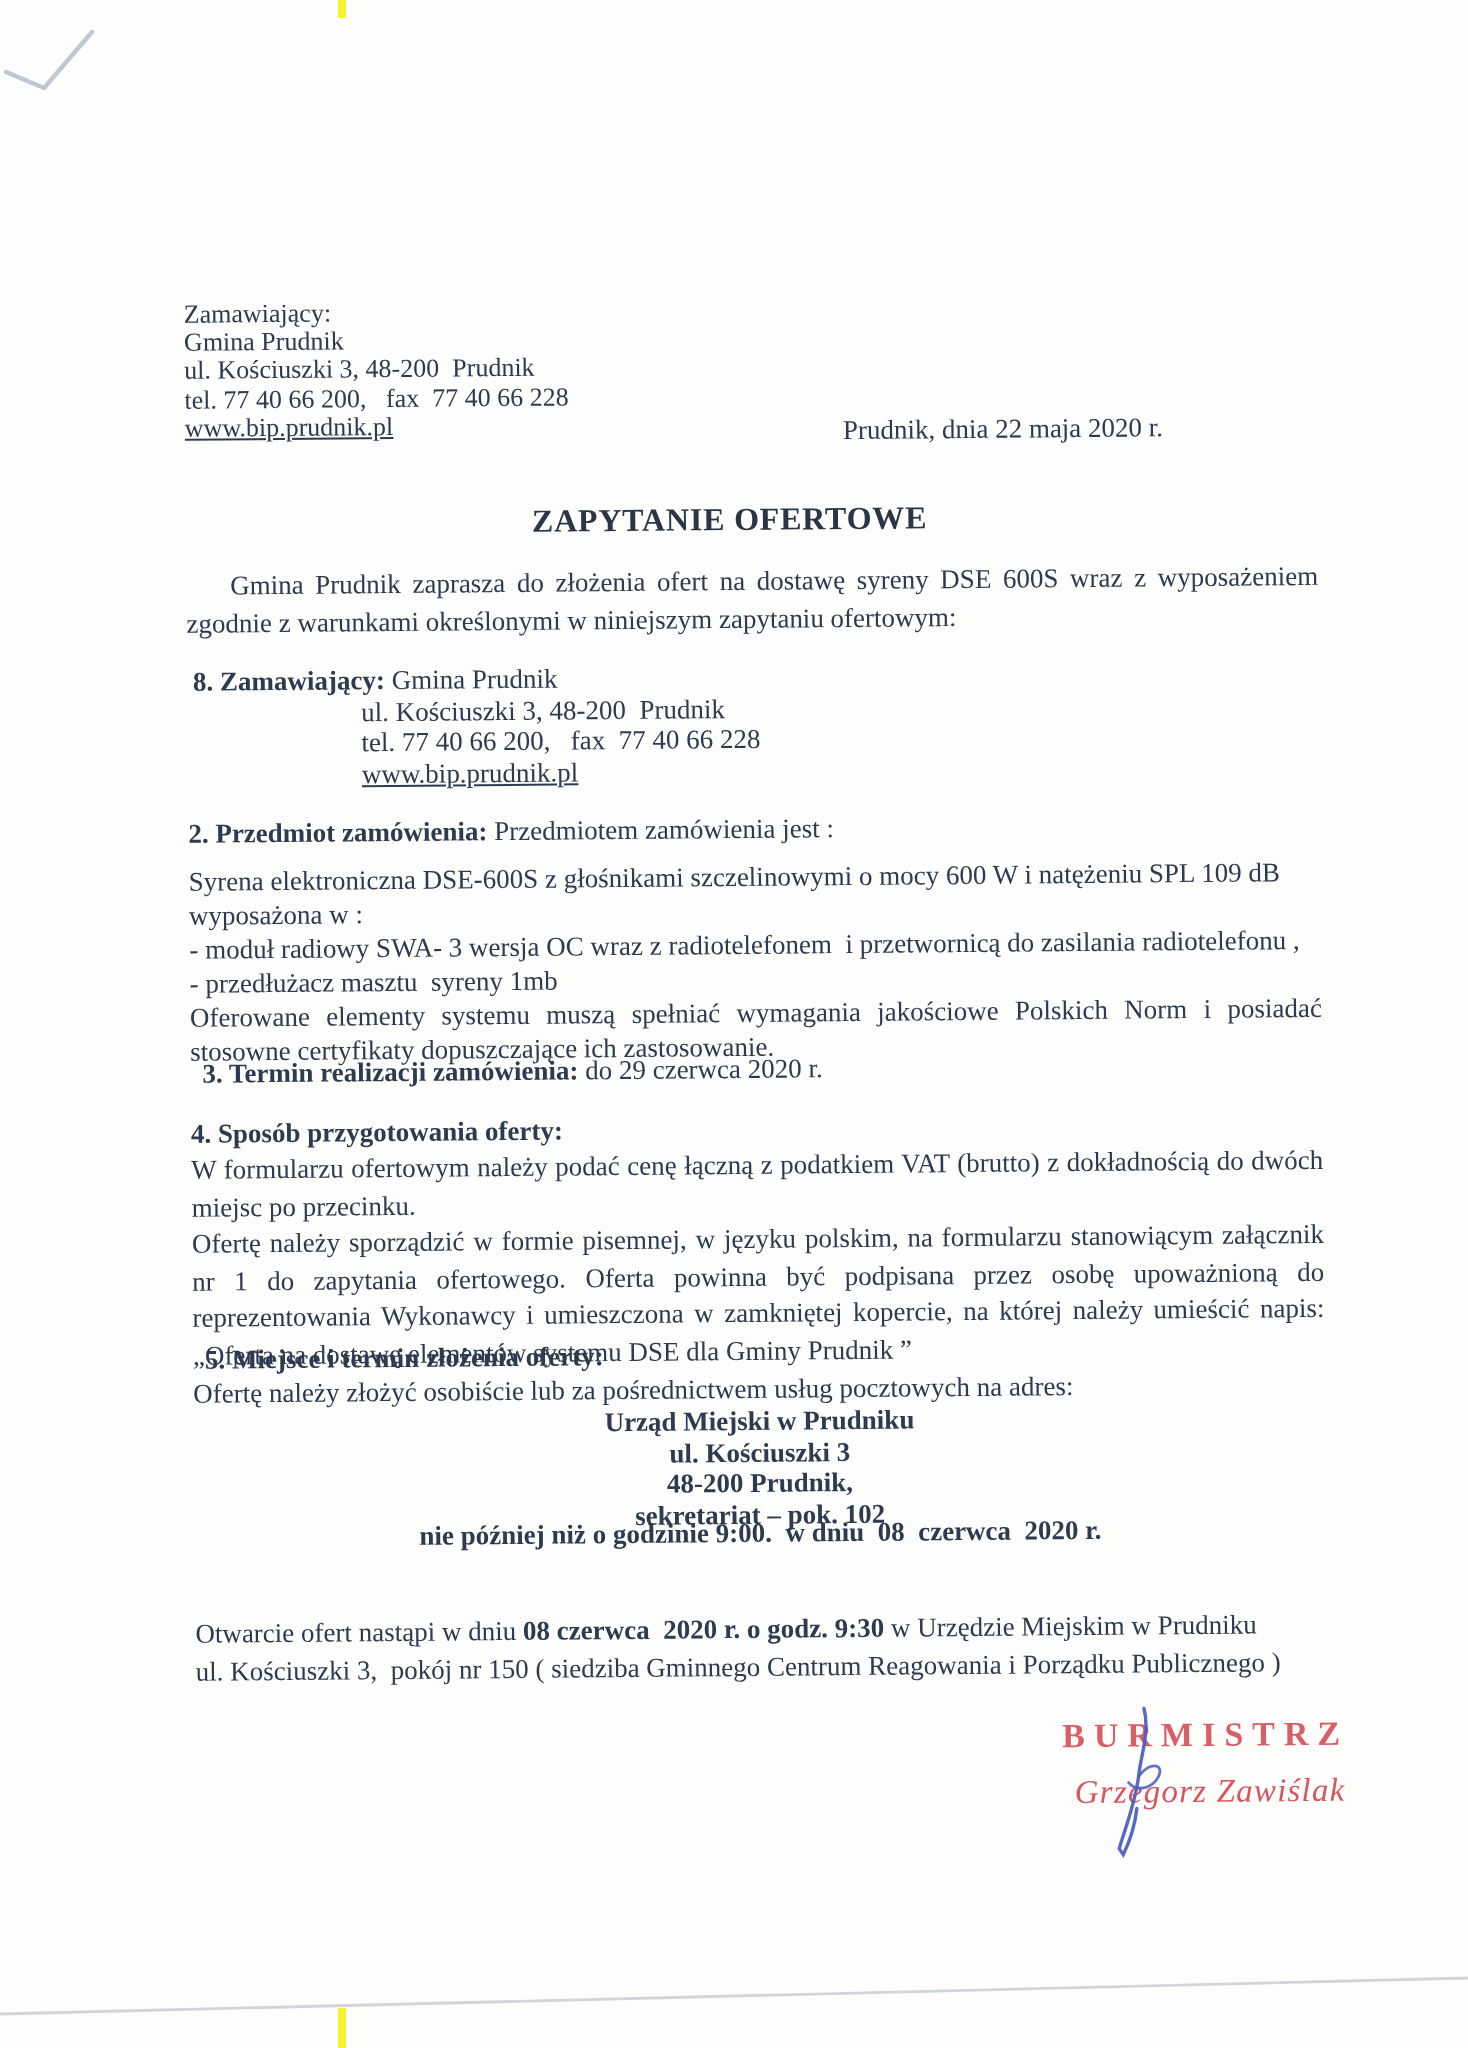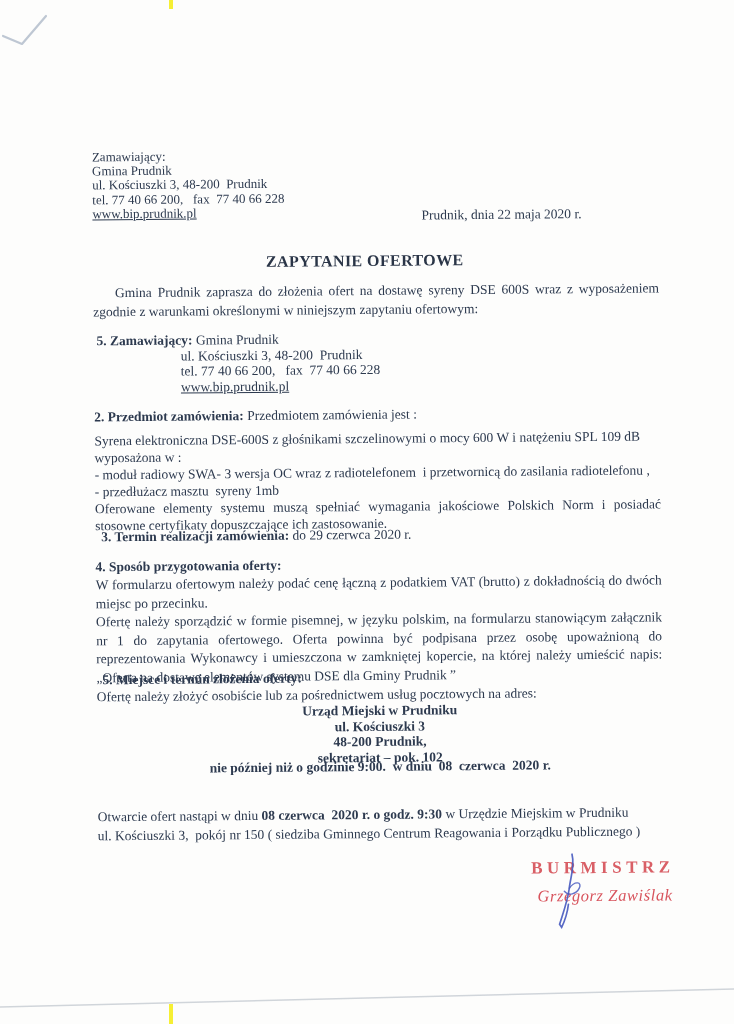--- a/index.html
+++ b/index.html
@@ -88,21 +88,21 @@
       <div class="keep-ws u">www.bip.prudnik.pl</div>
     </div>
 
     <div class="abs date-line">Prudnik, dnia 22 maja 2020 r.</div>
 
     <div class="abs doc-title">ZAPYTANIE OFERTOWE</div>
 
     <div class="abs intro-para body-txt just">Gmina Prudnik zaprasza do złożenia ofert na dostawę syreny DSE 600S wraz z wyposażeniem zgodnie z warunkami określonymi w niniejszym zapytaniu ofertowym:</div>
 
     <div class="abs sec1">
-      <div><span class="b keep-ws">5. Zamawiający:</span><span class="keep-ws"> </span><span class="keep-ws">Gmina Prudnik</span></div>
+      <div><span class="b keep-ws">8. Zamawiający:</span><span class="keep-ws"> </span><span class="keep-ws">Gmina Prudnik</span></div>
       <div class="indent keep-ws">ul. Kościuszki 3, 48-200  Prudnik</div>
       <div class="indent keep-ws">tel. 77 40 66 200,   fax  77 40 66 228</div>
       <div class="indent keep-ws u">www.bip.prudnik.pl</div>
     </div>
 
     <div class="abs sec2-head"><span class="b keep-ws">2. Przedmiot zamówienia:</span><span class="keep-ws"> Przedmiotem zamówienia jest :</span></div>
 
     <div class="abs sec2-body">
       <div class="keep-ws">Syrena elektroniczna DSE-600S z głośnikami szczelinowymi o mocy 600 W i natężeniu SPL 109 dB</div>
       <div class="keep-ws">wyposażona w :</div>

